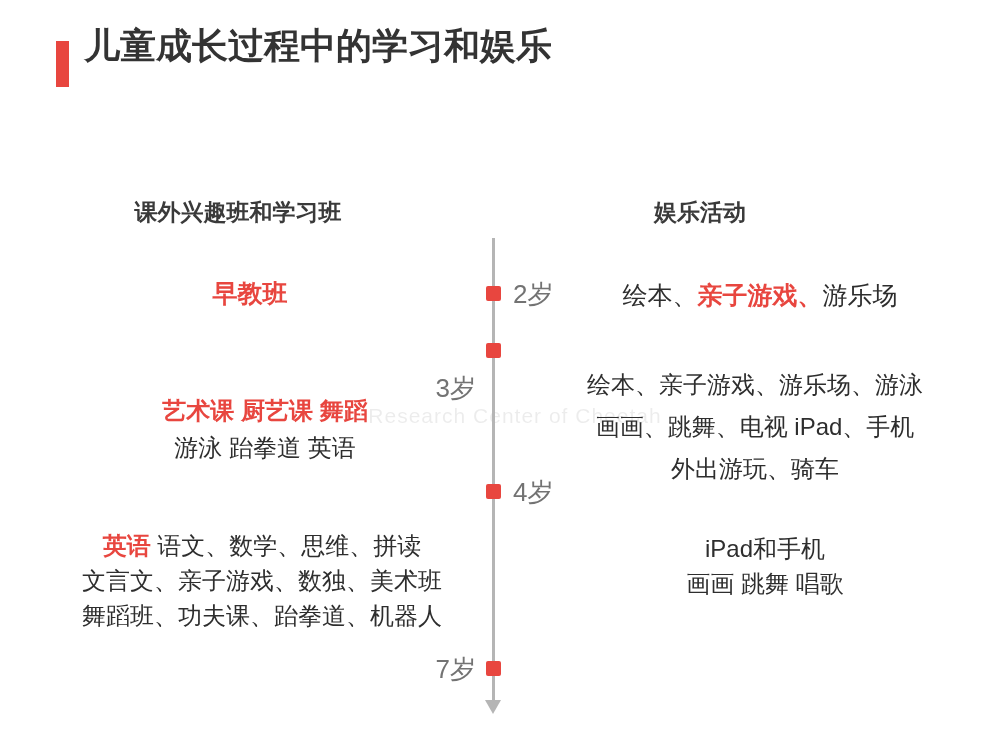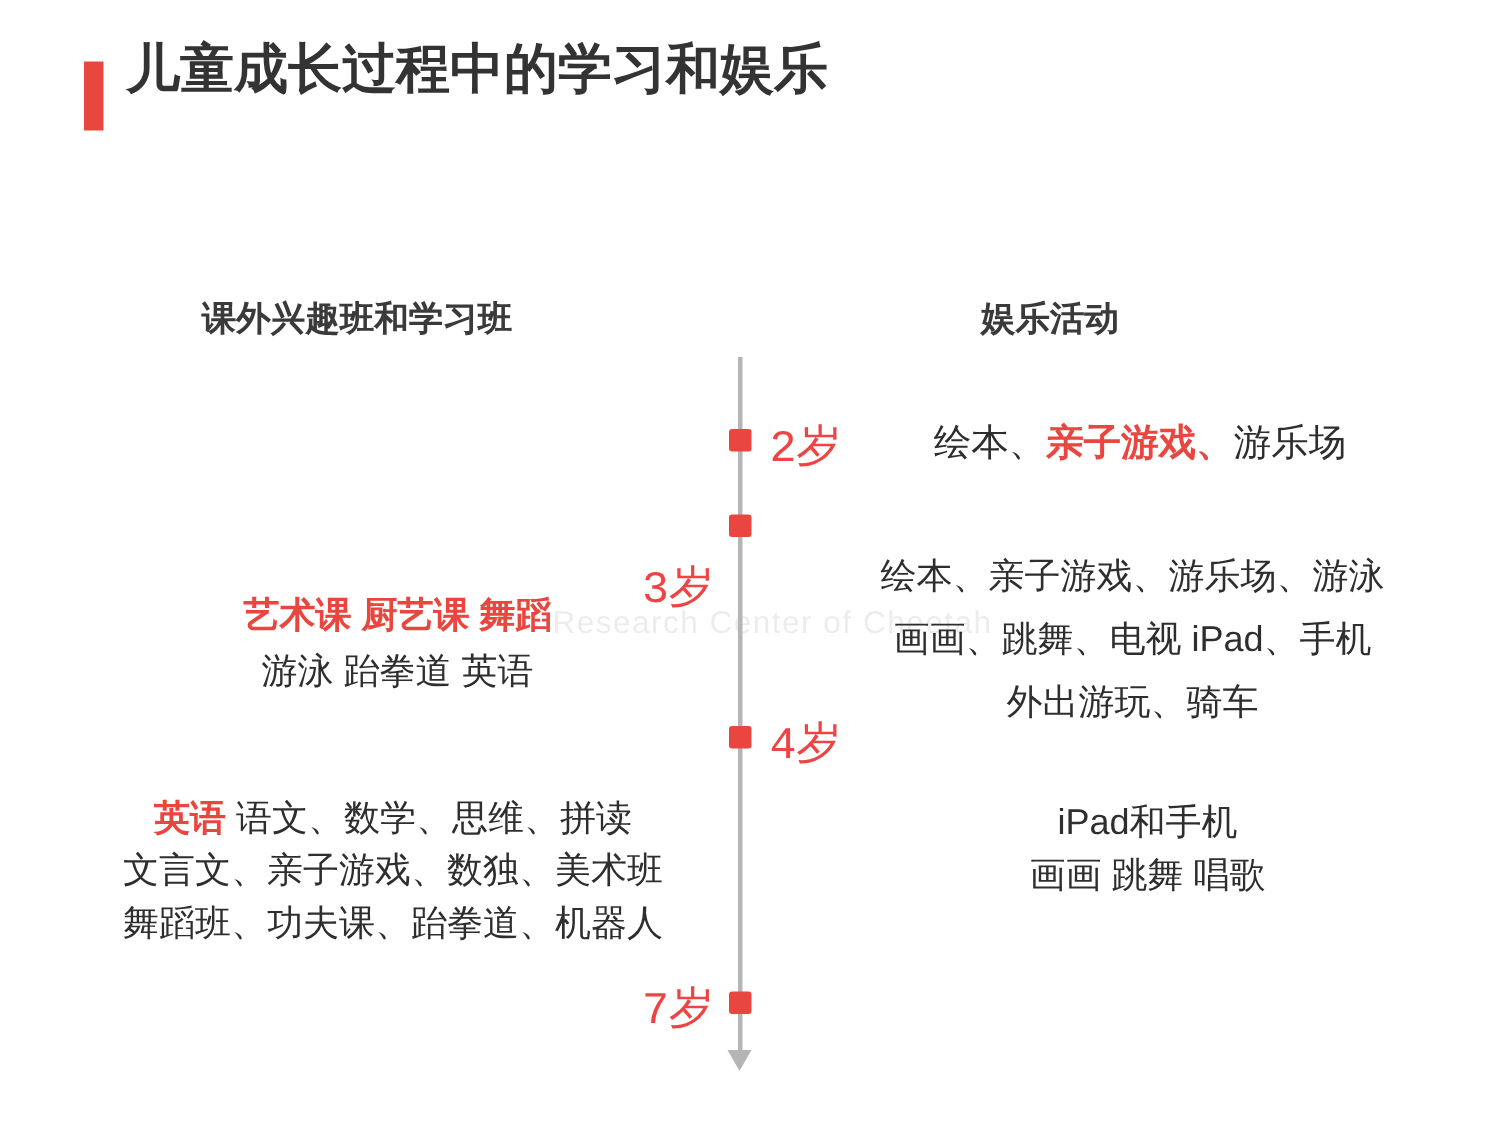--- a/index.html
+++ b/index.html
@@ -98,25 +98,24 @@
       border-radius: 2px;
       z-index: 2;
     }
     .m2 { top: 286px; }
     .m3 { top: 343px; }
     .m4 { top: 484px; }
     .m7 { top: 661px; }
 
     .age {
       position: absolute;
-      font-size: 30px;
-      color: #ef4444;
+      font-size: 26px;
+      color: #737373;
       z-index: 2;
       white-space: nowrap;
-      font-family: Liberation Mono, monospace;
     }
     .age.right-side { left: 513px; }
     .age.left-side  { left: 404px; width: 72px; text-align: right; }
     .a2 { top: 277px; }
     .a3 { top: 334px; margin-top: 37px; }
     .a4 { top: 475px; }
     .a7 { top: 652px; }
 
     
     .block {
@@ -159,20 +158,23 @@
   <div class="marker m2"></div>
   <div class="marker m3"></div>
   <div class="marker m4"></div>
   <div class="marker m7"></div>
 
   <div class="age right-side a2">2岁</div>
   <div class="age left-side  a3">3岁</div>
   <div class="age right-side a4">4岁</div>
   <div class="age left-side  a7">7岁</div>
 
+  <div class="block left-stage1">
+    <span class="red">早教班</span>
+  </div>
 
   <div class="block right-stage1">
     <span>绘本、</span><span class="red">亲子游戏、</span><span>游乐场</span>
   </div>
 
   <div class="block left-stage2">
     <div class="red">艺术课 厨艺课 舞蹈</div>
     <div>游泳 跆拳道 英语</div>
   </div>
 

